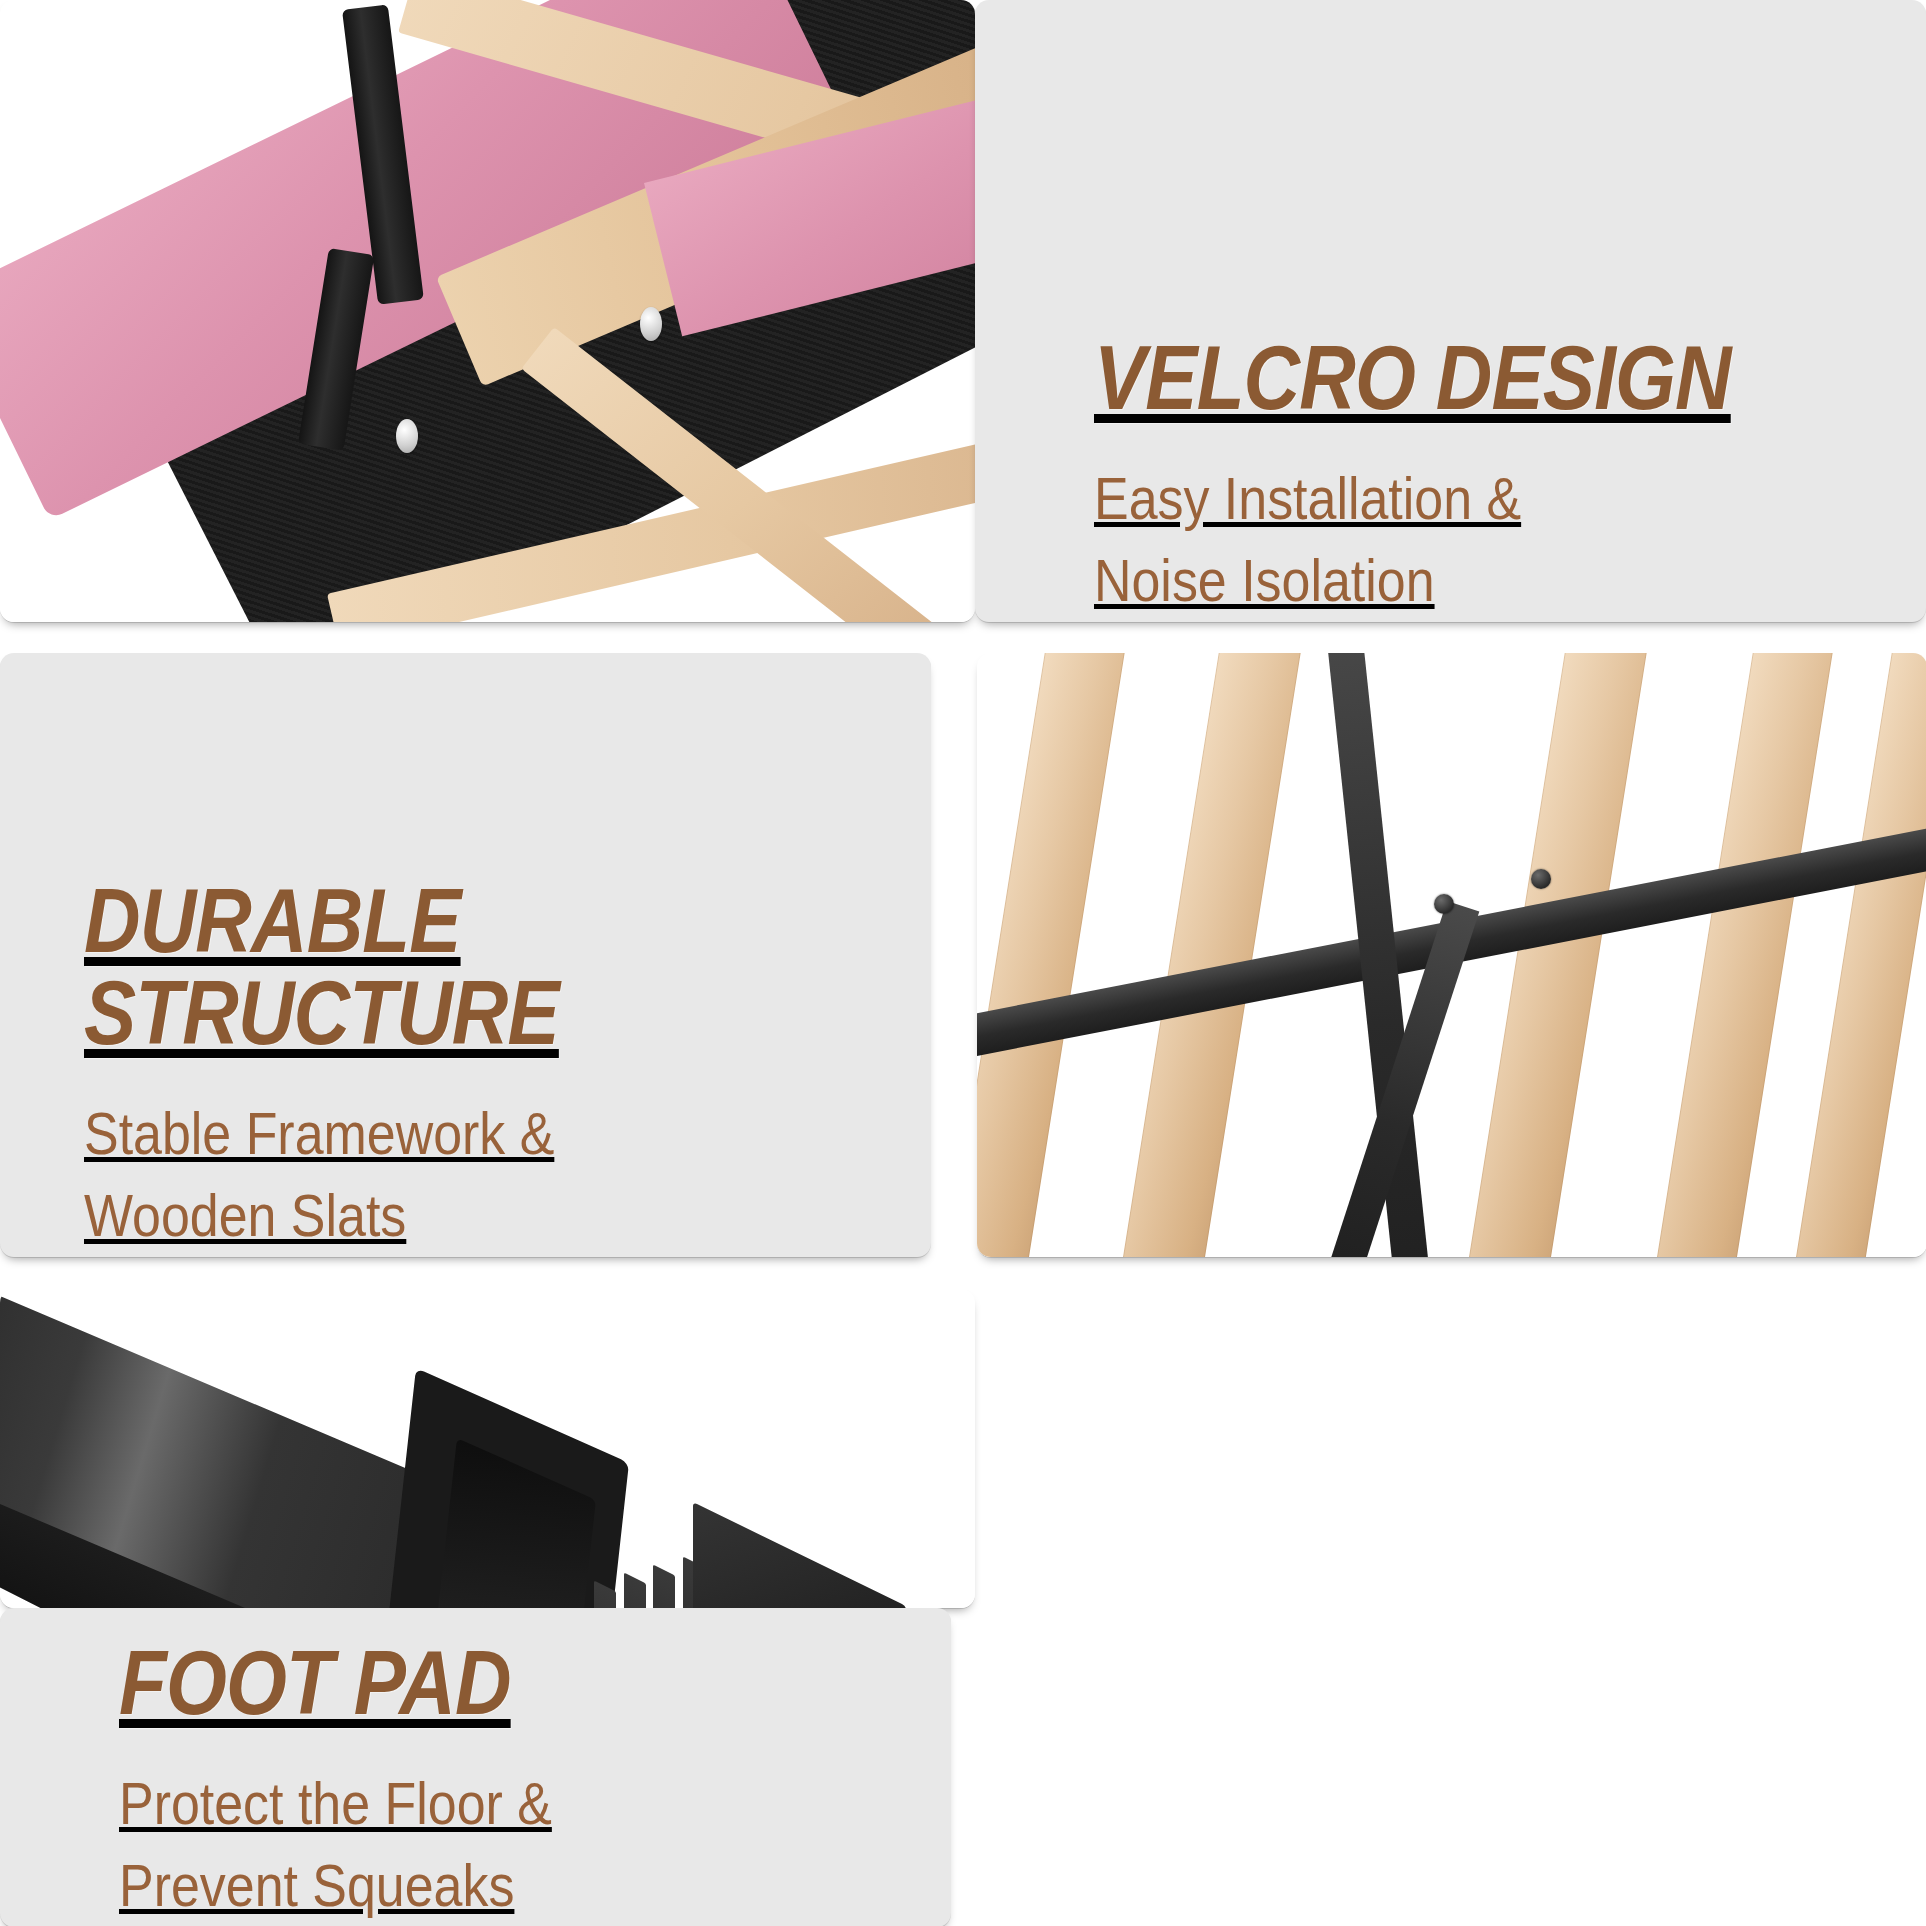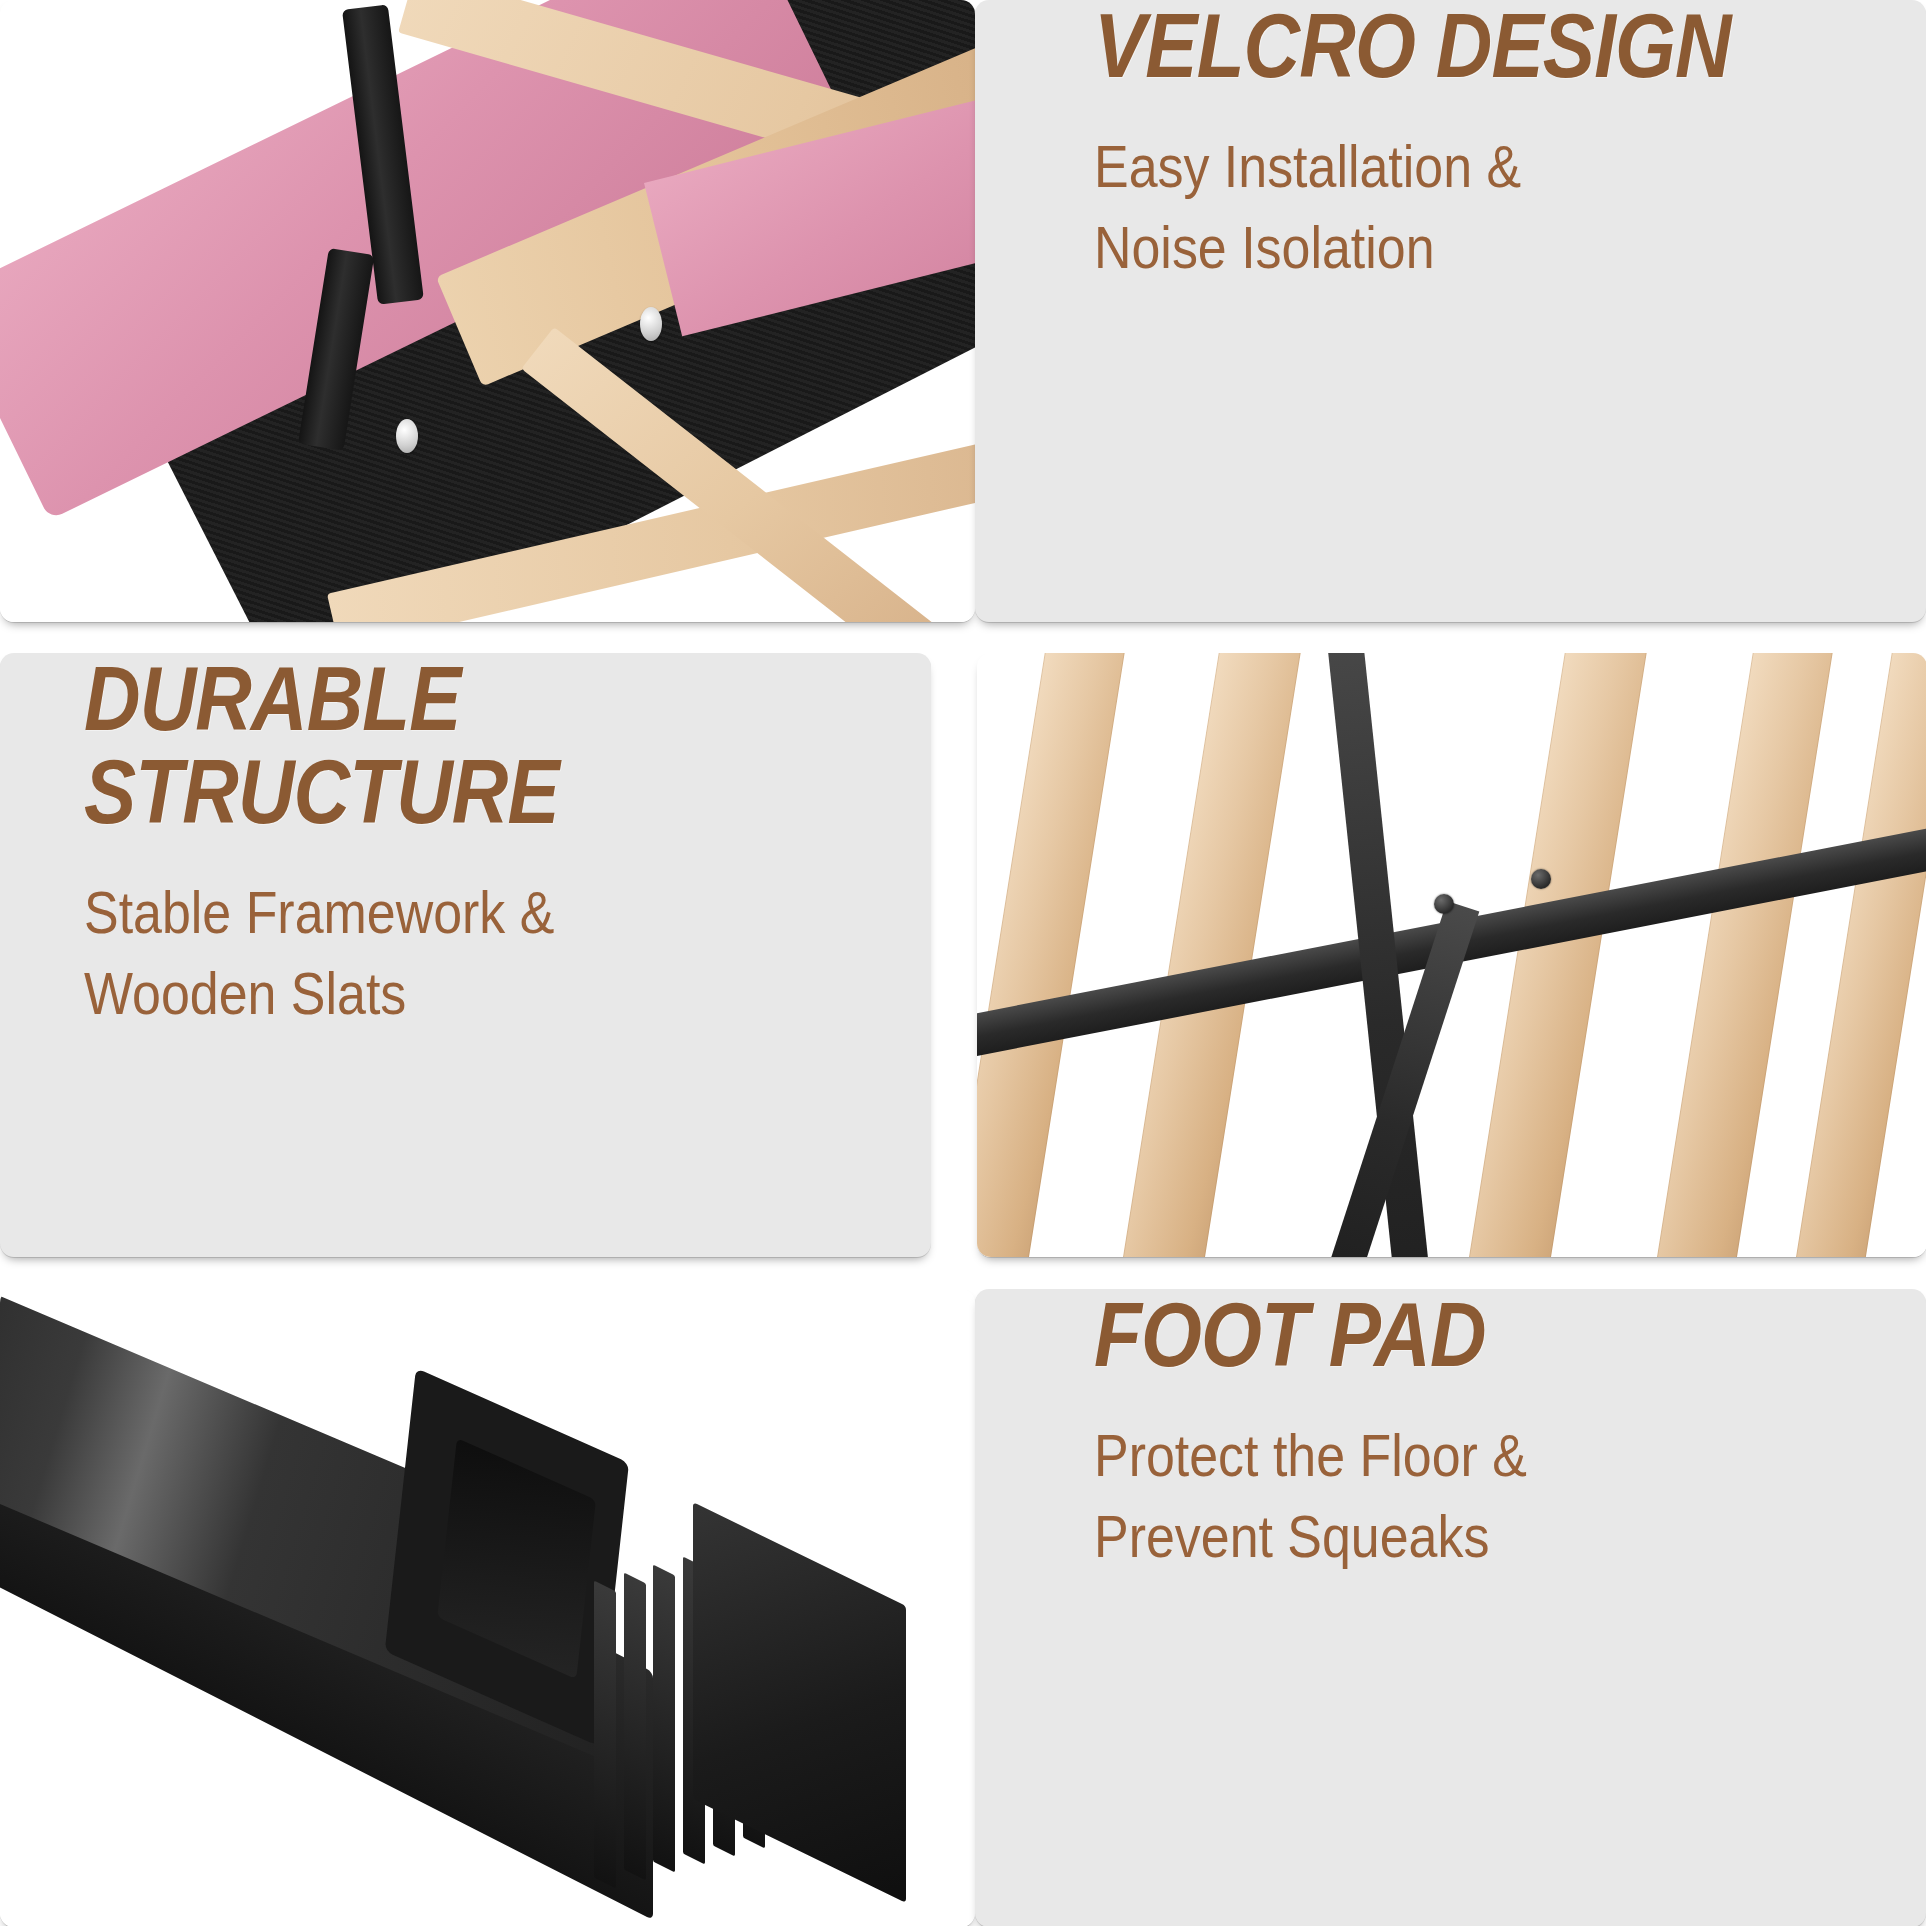--- a/index.html
+++ b/index.html
@@ -5,21 +5,21 @@
   html,body{margin:0;padding:0;background:#ffffff;}
   body{width:1927px;height:1927px;font-family:"Liberation Sans",sans-serif;overflow:hidden;}
 
   .board{position:relative;width:1927px;height:1927px;background:#ffffff;}
 
   .row{position:absolute;left:0;width:1927px;display:flex;}
 
   .panel{position:relative;overflow:hidden;border-radius:14px;
          box-shadow:0 6px 10px -4px rgba(0,0,0,.35), 0 1px 0 rgba(0,0,0,.12);}
 
-  .text-panel{background:#e8e8e8;display:flex;flex-direction:column;justify-content:flex-start;}
+  .text-panel{background:#e8e8e8;display:flex;flex-direction:column;justify-content:flex-end;text-decoration:underline;}
   .img-panel{background:#ffffff;}
 
   .heading{
     color:#8b5a33;
     font-weight:bold;
     font-style:italic;
     font-size:91px;
     line-height:1.02;
     letter-spacing:-1px;
     transform:scaleX(.86);
@@ -62,21 +62,21 @@
   #p2-img{width:966px;height:604px;margin-left:15px;}
 
   .slat{position:absolute;border-radius:3px;
         background:linear-gradient(95deg,#f2dcc0 0%,#e6c8a4 38%,#d8b184 78%,#c9a074 100%);
         box-shadow:inset 0 0 0 1px rgba(170,130,90,.25);}
   .bar{position:absolute;background:linear-gradient(180deg,#4a4a4a,#2a2a2a 55%,#1e1e1e);}
   .bolt{position:absolute;border-radius:50%;background:radial-gradient(circle at 35% 30%,#6b6b6b,#2a2a2a 70%);
         box-shadow:0 0 2px rgba(0,0,0,.6);}
 
   
-  #row3{top:1289px;height:638px;}
+  #row3{top:1289px;height:638px;flex-direction:column;}
   #p3-img{width:975px;height:638px;}
   #p3-txt{width:951px;height:638px;padding-left:119px;box-sizing:border-box;}
 
   .tube-top{position:absolute;background:linear-gradient(105deg,#2c2c2c 0%,#3a3a3a 18%,#6a6a6a 30%,#343434 46%,#222 100%);}
   .tube-side{position:absolute;background:linear-gradient(180deg,#2a2a2a,#141414);}
   .tube-face{position:absolute;background:#1a1a1a;}
   .tube-inner{position:absolute;background:linear-gradient(160deg,#0e0e0e,#242424);}
   .pad-fin{position:absolute;background:linear-gradient(180deg,#3a3a3a,#121212);border-radius:2px;}
   .pad-plate{position:absolute;background:linear-gradient(140deg,#343434,#1b1b1b 55%,#0f0f0f);border-radius:4px;}
 </style>

